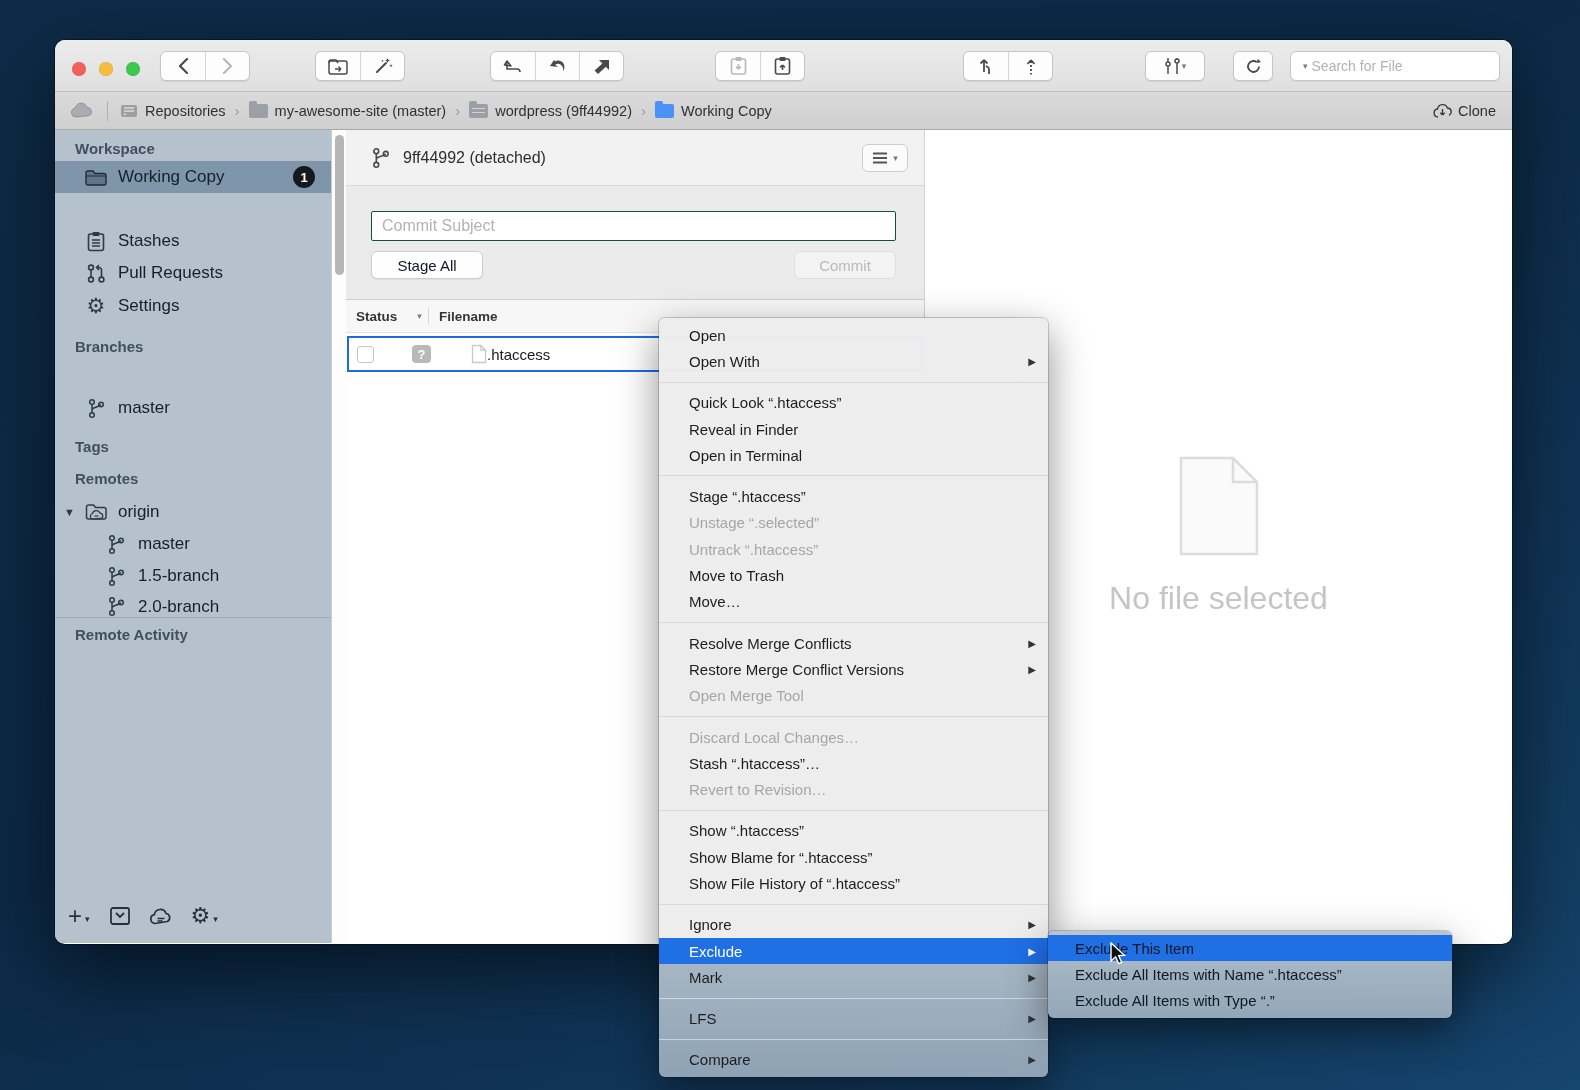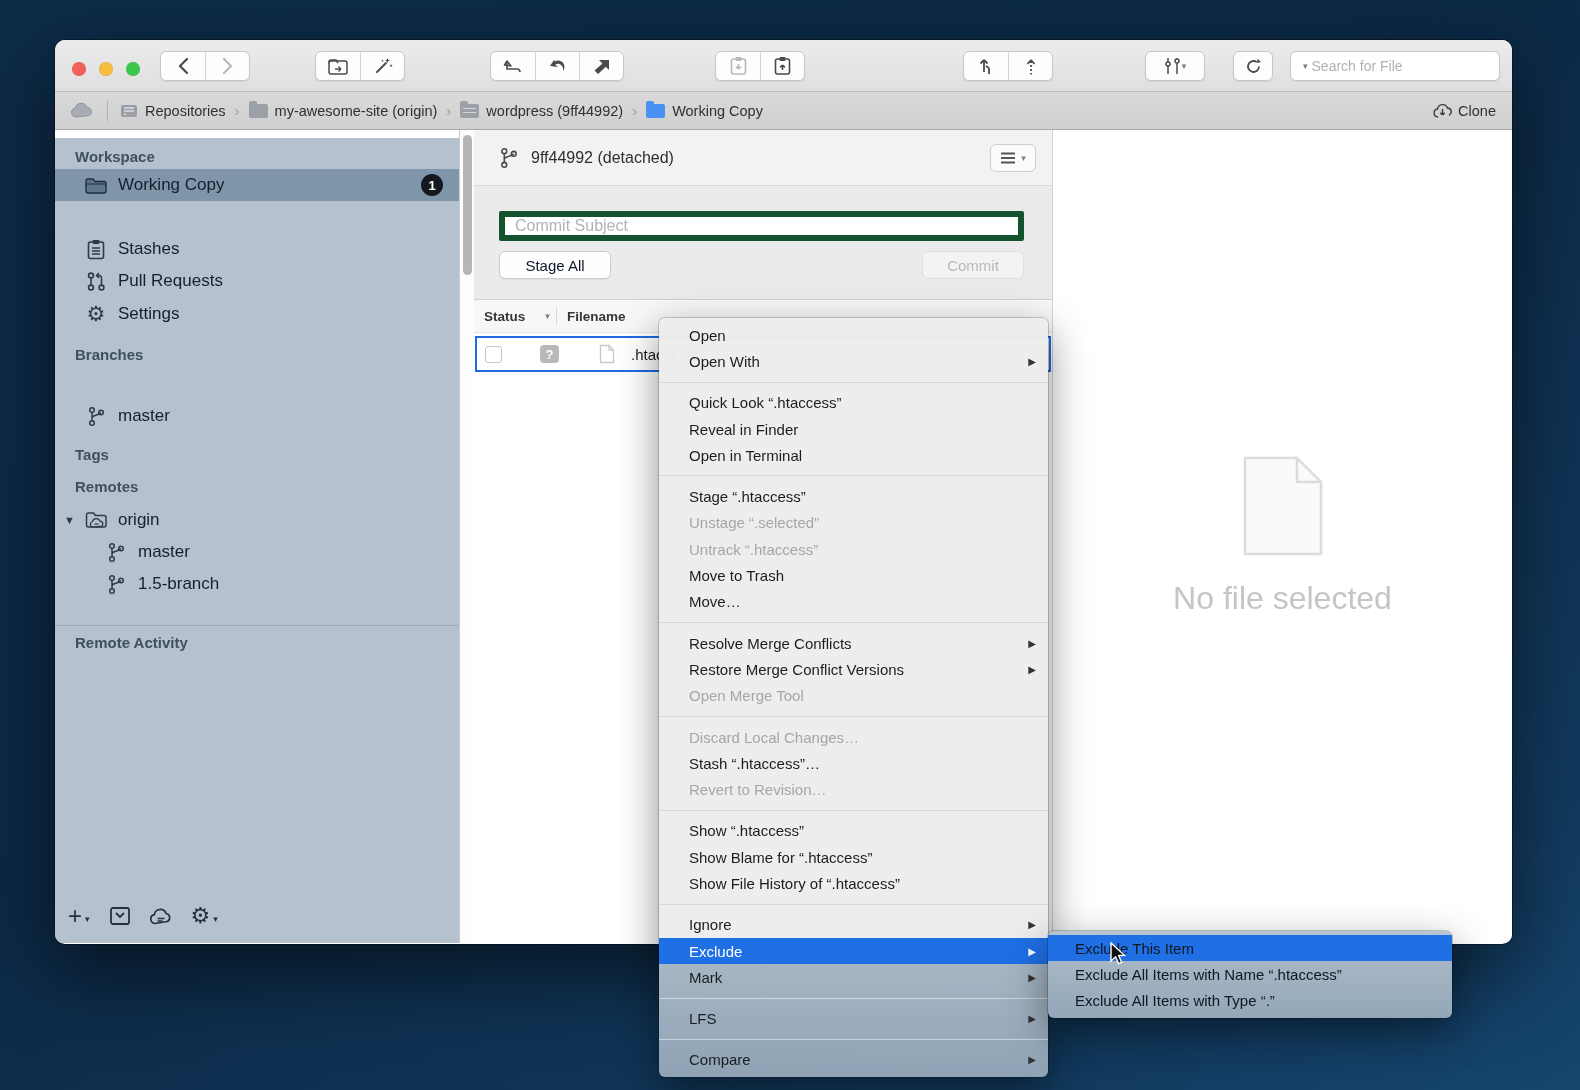--- a/index.html
+++ b/index.html
@@ -41,60 +41,60 @@
   .crumb-sep{ color:#9b9b9b; margin:0 9px; font-size:15px; }
   .pipe{ width:1px; height:20px; background:#b0b0b0; margin:0 12px; }
   .clone{ position:absolute; right:16px; display:flex; align-items:center; gap:6px; font-size:14.5px; color:#2f2f2f;}
   .foldericon{ width:19px; height:14px; position:relative; background:#9aa0a6; border-radius:2px; }
   .foldericon:before{ content:""; position:absolute; top:-3px; left:0; width:8px; height:4px; background:inherit; border-radius:2px 2px 0 0; }
   .foldericon.blue{ background:#4a90f5; }
   .foldericon.lines:after{ content:""; position:absolute; left:3px; right:3px; top:4px; height:6px;
     background:repeating-linear-gradient(#cfd4d9 0 1.5px, transparent 1.5px 4px); }
   
   .content{ display:flex; height:813px; }
-  .sidebar{ width:404px; background:#b5c1cd; position:relative; flex:none; overflow:hidden;margin-top:8px;}
+  .sidebar{ width:276px; background:#b5c1cd; position:relative; flex:none; overflow:hidden;}
   .sb-header{ font-size:15px; font-weight:bold; color:#41505f; padding:0 0 0 20px; position:absolute; }
   .sb-row{ position:absolute; left:0; right:0; height:32px; display:flex; align-items:center; font-size:17px; color:#14202c;}
   .sb-row .ic{ width:26px; display:flex; justify-content:center; margin-left:28px; margin-right:9px; color:#2c3b4a; flex:none;}
   .sb-row.sel{ background:#7e95aa; }
   .sb-badge{ position:absolute; right:16px; width:22px; height:22px; border-radius:50%; background:#15191f;
     color:#fff; font-size:13px; font-weight:bold; display:flex; align-items:center; justify-content:center;}
   .head-badge{ position:absolute; right:17px; background:#33424f; color:#fff; font-size:13px; font-weight:bold;
     padding:2px 10px; border-radius:10px; letter-spacing:.5px;}
   .scrollstrip{ width:15px; background:#fdfdfd; border-left:1px solid #c4cdd4; position:relative; flex:none;}
   .thumb{ position:absolute; top:5px; left:2.5px; width:9px; height:140px; background:#b6b6b6; border-radius:5px;}
   .main{ width:578px; flex:none; background:#fff; display:flex; flex-direction:column; }
   .rightpane{ flex:1; background:#fff; border-left:1px solid #d2d2d2; display:flex; flex-direction:column;
     align-items:center; justify-content:center; gap:24px;}
   
   .commit{ height:170px; background:#ebebeb; border-bottom:1px solid #cfcfcf; flex:none; position:relative;}
   .commit-head{ height:56px; background:#f2f2f2; border-bottom:1px solid #d8d8d8; display:flex; align-items:center; padding:0 16px 0 25px;}
   .commit-ref{ font-size:16px; color:#2e2e2e; margin-left:12px; flex:1;}
   .menu-btn{ width:46px; height:28px; background:#fbfbfb; border:1px solid #cdcdcd; border-radius:6px;
     display:flex; align-items:center; justify-content:center; gap:5px; color:#444;}
   .subject{ position:absolute; left:25px; right:28px; top:81px; height:30px; background:#fff;
-    border:6px solid #14532d; border-radius:2px; font-size:16px; padding:0 10px; color:#333; outline:none;
+    border:1px solid #14532d; border-radius:2px; font-size:16px; padding:0 10px; color:#333; outline:none;
     font-family:"Liberation Sans",sans-serif;}
   .subject::placeholder{ color:#b3b3b3; }
   .btn{ position:absolute; top:121px; height:28px; border-radius:6px; font-size:15px; display:flex; align-items:center; justify-content:center;}
   .btn.stage{ left:25px; width:112px; background:#fefefe; border:1px solid #cdcdcd; color:#0f172a; box-shadow:0 1px 1px rgba(0,0,0,.06);}
   .btn.commitb{ right:28px; width:102px; background:#f3f3f3; border:1px solid #dedede; color:#b9b9b9;}
   
   .flist-head{ height:33px; border-bottom:1px solid #e3e3e3; background:#f7f7f7; display:flex; align-items:center;
     font-size:13.5px; font-weight:bold; color:#363636;}
   .flist-head .col1{ padding-left:10px; width:82px; display:flex; align-items:center; gap:20px;text-align:right;}
   .flist-head .divline{ width:1px; height:18px; background:#d8d8d8; margin-right:10px;}
   .flist-body{ flex:1; background:#fff; position:relative;}
   .frow{ position:absolute; left:1px; right:1px; top:3px; height:36px; background:#fff;
     border:2px solid #1f6ae2; display:flex; align-items:center;}
   .cbox{ width:17px; height:17px; background:#fff; border:1px solid #c7c7c7; border-radius:3px; margin-left:8px;}
   .qbadge{ width:19px; height:18px; background:#b9b9b9; border-radius:4px; color:#fff; font-size:13px; font-weight:bold;
     display:flex; align-items:center; justify-content:center; margin-left:38px;}
   .docicon{ margin-left:40px; }
-  .fname{ font-size:15px; color:#1a1a1a; margin-left:16px;}
+  .fname{ font-size:15px; color:#1a1a1a; }
   
   .empty-text{ font-size:32px; color:#c5c5c5; }
   
   .cmenu{ position:absolute; left:659px; top:318px; width:389px; padding:4px 0; border-radius:6px;
     background:linear-gradient(180deg, rgba(237,237,237,.98) 0px, rgba(237,237,237,.98) 626px,
        rgba(177,191,204,.96) 627px, rgba(148,167,185,.96) 100%);
     box-shadow:0 14px 40px rgba(0,0,0,.45), 0 0 0 1px rgba(0,0,0,.18); z-index:5;}
   .mi{ height:26.3px; display:flex; align-items:center; padding:0 12px 0 30px; font-size:15px; color:#1d1d1f; position:relative;}
   .mi .lab{ flex:1; }
   .mi .arr{ font-size:10px; color:#333; }
@@ -242,21 +242,21 @@
       <svg width="18" height="16" viewBox="0 0 18 16">
           <rect x="1" y="2" width="16" height="12" rx="2" fill="#9aa0a6"></rect>
           <path d="M4 5 h10 M4 8 h10" stroke="#d9dde1" stroke-width="1.3"></path>
           <circle cx="5" cy="11.3" r="1" fill="#d9dde1"></circle>
         </svg>
       <span>Repositories</span>
     </div>
     <span class="crumb-sep">›</span>
     <div class="crumb">
       <span class="foldericon"></span>
-      <span>my-awesome-site (origin)</span>
+      <span>my-awesome-site (master)</span>
     </div>
     <span class="crumb-sep">›</span>
     <div class="crumb">
       <span class="foldericon lines"></span>
       <span>wordpress (9ff44992)</span>
     </div>
     <span class="crumb-sep">›</span>
     <div class="crumb">
       <span class="foldericon blue"></span>
       <span>Working Copy</span>
@@ -355,20 +355,31 @@
       <div class="sb-row" style="top:430px; padding-left:20px">
         <span class="ic">
           <svg width="19" height="21" viewBox="0 0 19 21">
               <circle cx="5" cy="4" r="2.3" fill="none" stroke="#2c3b4a" stroke-width="1.5"></circle>
               <circle cx="5" cy="17" r="2.3" fill="none" stroke="#2c3b4a" stroke-width="1.5"></circle>
               <circle cx="14" cy="6.5" r="2.3" fill="none" stroke="#2c3b4a" stroke-width="1.5"></circle>
               <path d="M5 6.3 V14.7 M5 12 c0-3.5 6-2 9-5.5" fill="none" stroke="#2c3b4a" stroke-width="1.5"></path>
             </svg>
         </span>
         <span>1.5-branch</span>
+      </div>
+      <div class="sb-row" style="top:462px; padding-left:20px; height:25px; overflow:hidden; align-items:flex-start">
+        <span class="ic" style="margin-top:4px">
+          <svg width="19" height="21" viewBox="0 0 19 21">
+              <circle cx="5" cy="4" r="2.3" fill="none" stroke="#2c3b4a" stroke-width="1.5"></circle>
+              <circle cx="5" cy="17" r="2.3" fill="none" stroke="#2c3b4a" stroke-width="1.5"></circle>
+              <circle cx="14" cy="6.5" r="2.3" fill="none" stroke="#2c3b4a" stroke-width="1.5"></circle>
+              <path d="M5 6.3 V14.7 M5 12 c0-3.5 6-2 9-5.5" fill="none" stroke="#2c3b4a" stroke-width="1.5"></path>
+            </svg>
+        </span>
+        <span style="margin-top:5px">2.0-branch</span>
       </div>
 
       <div style="position:absolute; top:487px; left:0; right:0; border-top:1px solid #9dabb9"></div>
       <div class="sb-header" style="top:496px">Remote Activity</div>
 
       <div style="position:absolute; bottom:14px; left:13px; display:flex; align-items:center; gap:0; color:#23313f">
         <span style="font-size:24px; line-height:20px">+</span>
         <span class="chev" style="margin:6px 0 0 3px; color:#23313f">▾</span>
         <svg width="22" height="22" viewBox="0 0 22 22" style="margin-left:19px">
             <rect x="2" y="3" width="18" height="16" rx="2" fill="none" stroke="#23313f" stroke-width="1.8"></rect>

